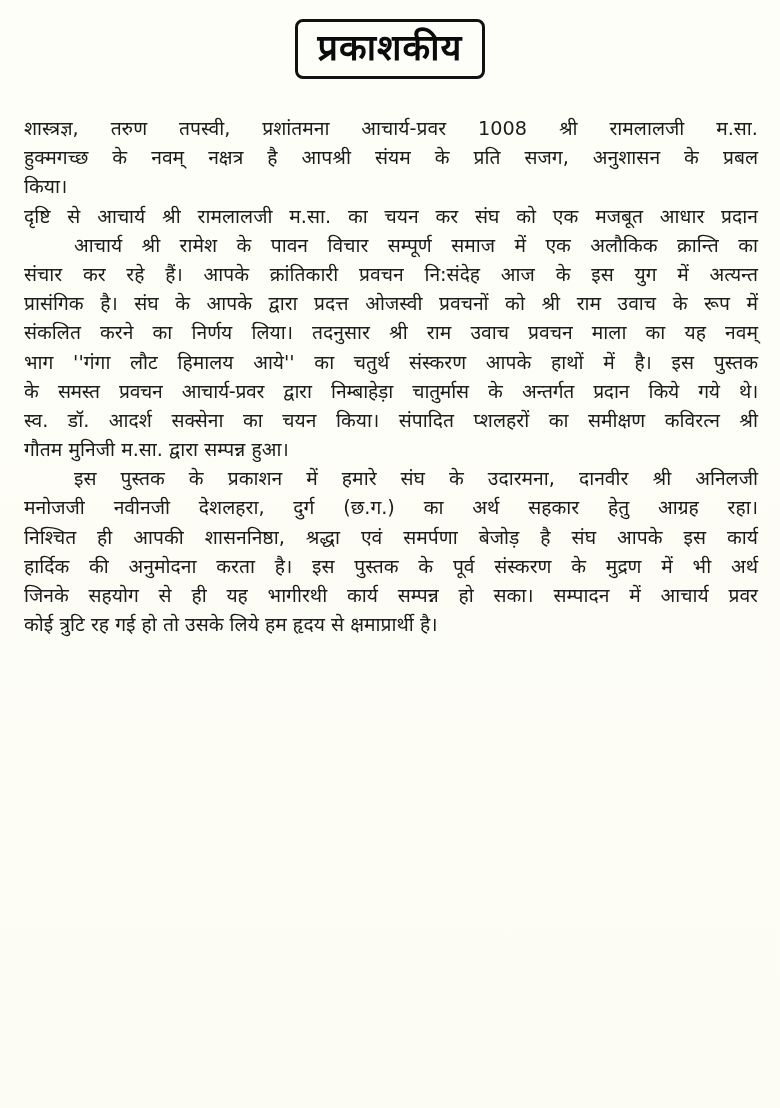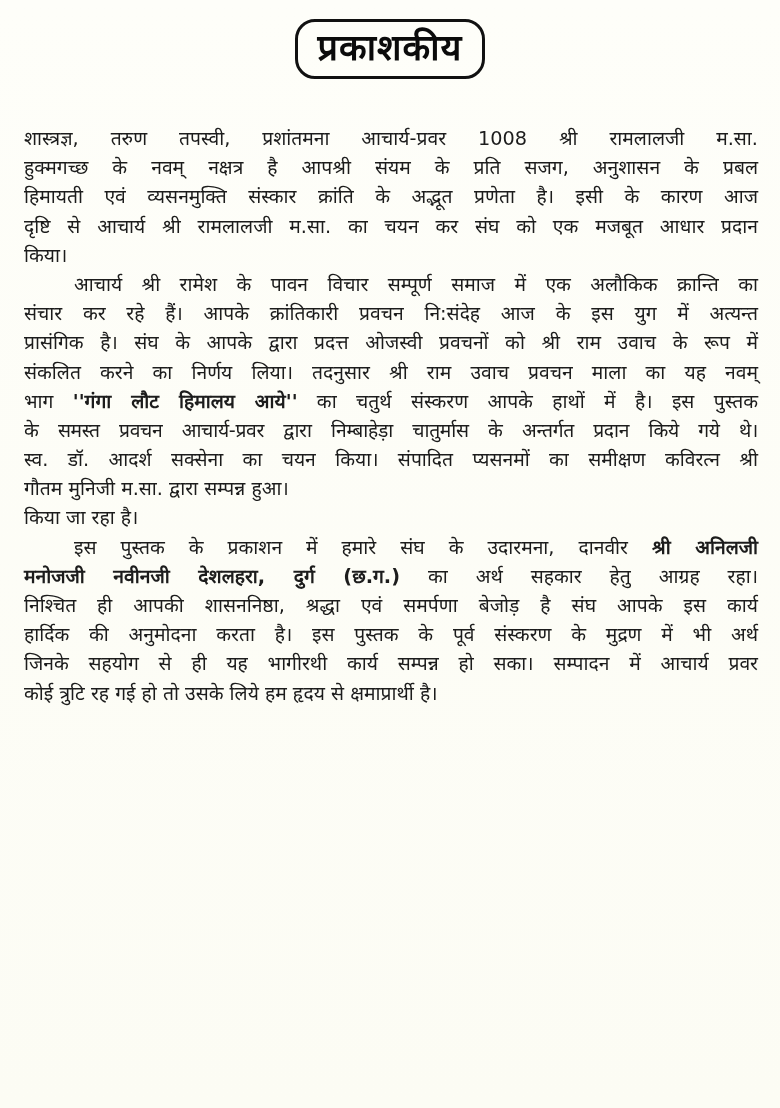--- a/index.html
+++ b/index.html
@@ -26,32 +26,32 @@
     .title-wrap {
       position: absolute;
       top: 19px;
       left: 0;
       width: 780px;
       text-align: center;
     }
     .title-box {
       display: inline-block;
       border: 3px solid #111;
-      border-radius: 20px;
+      border-radius: 8px;
       padding: 2px 20px 4px 20px;
       font-family: "DejaVu Sans", sans-serif;
       font-weight: bold;
       font-size: 36px;
       line-height: 48px;
       letter-spacing: 1px;
       color: #0b0b0b;
     }
     .content {
       position: absolute;
-      top: 124px;
+      top: 114px;
       left: 24px;
       width: 734px;
       font-size: 19.3px;
       line-height: 29.2px;
       text-align: justify;
     }
     .para {
       margin: 0;
       padding: 0;
     }
@@ -62,58 +62,56 @@
       text-align: justify;
       height: 29.2px;
     }
     .line.last {
       text-align-last: left;
     }
     .line.indent {
       padding-left: 50px;
     }
     .bold {
-      font-weight: bold;
+      font-weight: normal;
     }
   </style>
 </head>
 <body>
 
 <div class="page">
 
   <div class="title-wrap">
     <div class="title-box">प्रकाशकीय</div>
   </div>
 
   <div class="content">
 
     <div class="para">
       <span class="line">शास्त्रज्ञ, तरुण तपस्वी, प्रशांतमना आचार्य-प्रवर 1008 श्री रामलालजी म.सा.</span>
       <span class="line">हुक्मगच्छ के नवम् नक्षत्र है आपश्री संयम के प्रति सजग, अनुशासन के प्रबल</span>
-      <span class="line">हिमायती एवं व्यसनमुक्ति संस्कार क्रांति के अद्भूत प्रणेता है। इसी के कारण आज</span>
+      <span class="line last">किया।</span>
       <span class="line">दृष्टि से आचार्य श्री रामलालजी म.सा. का चयन कर संघ को एक मजबूत आधार प्रदान</span>
-      <span class="line last">किया।</span>
     </div>
 
     <div class="para">
       <span class="line indent">आचार्य श्री रामेश के पावन विचार सम्पूर्ण समाज में एक अलौकिक क्रान्ति का</span>
       <span class="line">संचार कर रहे हैं। आपके क्रांतिकारी प्रवचन नि:संदेह आज के इस युग में अत्यन्त</span>
       <span class="line">प्रासंगिक है। संघ के आपके द्वारा प्रदत्त ओजस्वी प्रवचनों को श्री राम उवाच के रूप में</span>
       <span class="line">संकलित करने का निर्णय लिया। तदनुसार श्री राम उवाच प्रवचन माला का यह नवम्</span>
       <span class="line"><span>भाग </span><span class="bold">''गंगा लौट हिमालय आये''</span><span> का चतुर्थ संस्करण आपके हाथों में है। इस पुस्तक</span></span>
       <span class="line last" style="text-align-last: justify; letter-spacing:-0.35px;">के समस्त प्रवचन आचार्य-प्रवर द्वारा निम्बाहेड़ा चातुर्मास के अन्तर्गत प्रदान किये गये थे।</span>
     </div>
 
     <div class="para">
-      <span class="line">स्व. डॉ. आदर्श सक्सेना का चयन किया। संपादित प्यसनमों का समीक्षण कविरत्न श्री</span>
+      <span class="line">स्व. डॉ. आदर्श सक्सेना का चयन किया। संपादित प्शलहरों का समीक्षण कविरत्न श्री</span>
       <span class="line last">गौतम मुनिजी म.सा. द्वारा सम्पन्न हुआ।</span>
     </div>
 
     <div class="para">
-      <span class="line last">किया जा रहा है।</span>
     </div>
 
     <div class="para">
       <span class="line indent"><span>इस पुस्तक के प्रकाशन में हमारे संघ के उदारमना, दानवीर </span><span class="bold">श्री अनिलजी</span></span>
       <span class="line"><span class="bold">मनोजजी नवीनजी देशलहरा, दुर्ग (छ.ग.)</span><span> का अर्थ सहकार हेतु आग्रह रहा।</span></span>
       <span class="line">निश्चित ही आपकी शासननिष्ठा, श्रद्धा एवं समर्पणा बेजोड़ है संघ आपके इस कार्य</span>
       <span class="line">हार्दिक की अनुमोदना करता है। इस पुस्तक के पूर्व संस्करण के मुद्रण में भी अर्थ</span>
     </div>
 
     <div class="para">

